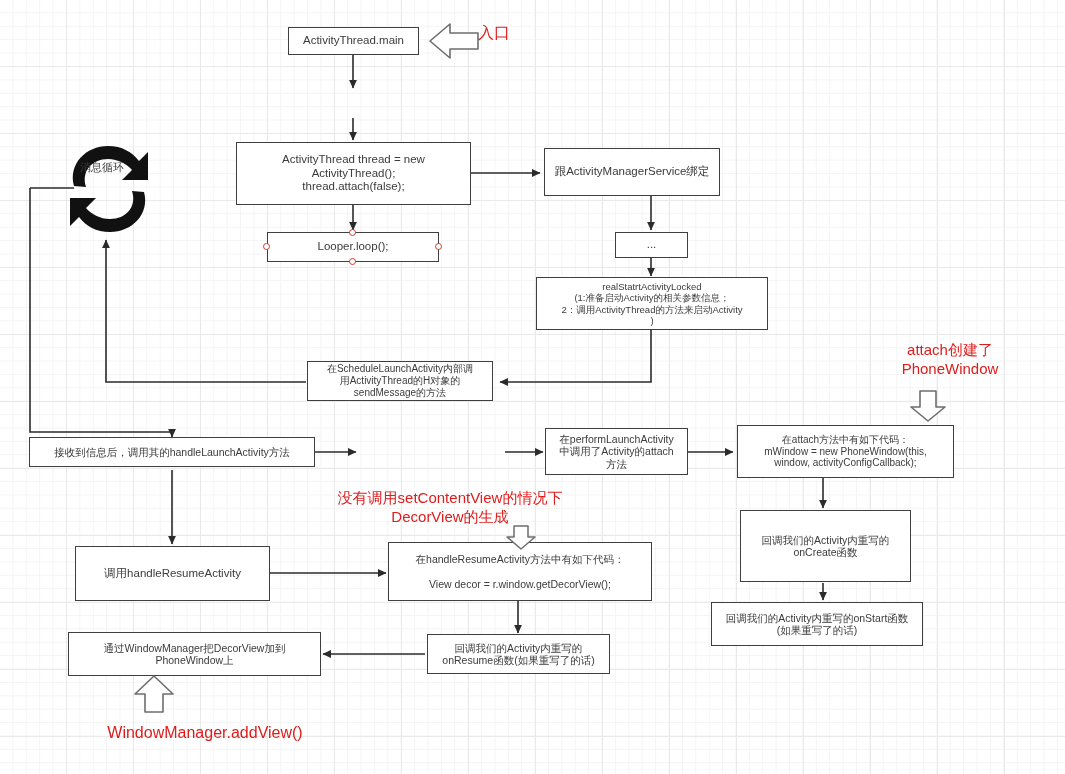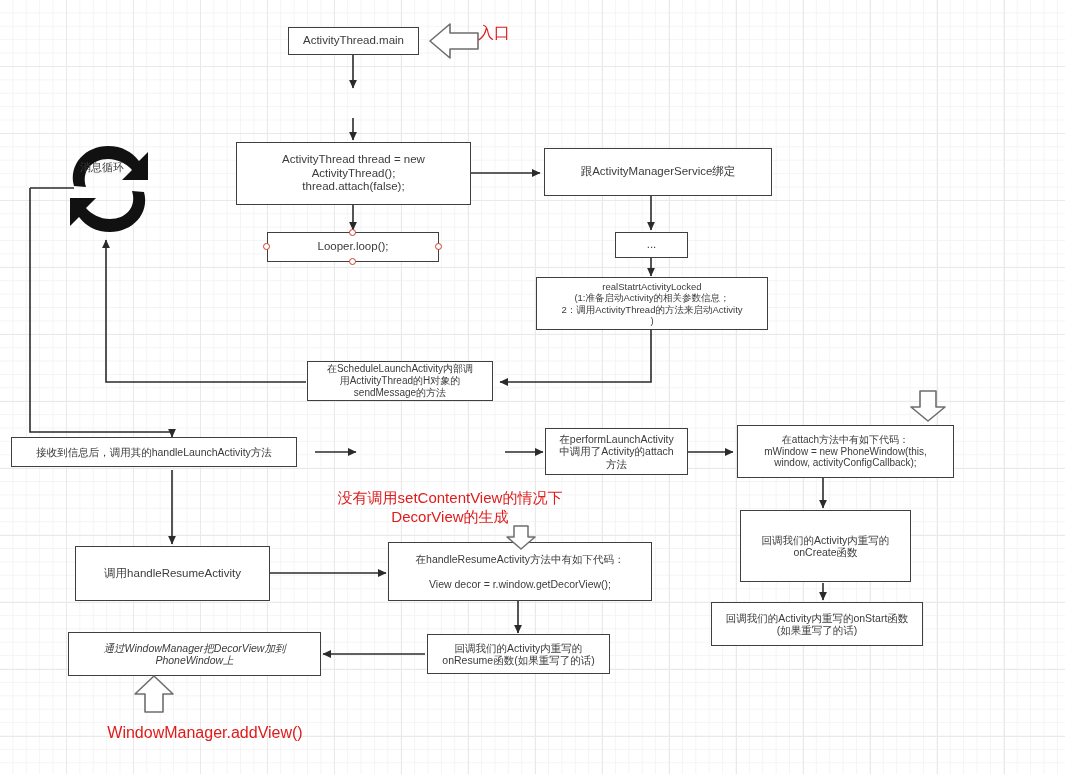--- a/index.html
+++ b/index.html
@@ -140,34 +140,34 @@
   <div class="node" style="left:236px;top:142px;width:235px;height:63px;">ActivityThread thread = new
 ActivityThread();
 thread.attach(false);</div>
 
   <div class="node" style="left:267px;top:232px;width:172px;height:30px;">Looper.loop();</div>
   <div class="port" style="left:263px;top:243px;"></div>
   <div class="port" style="left:435px;top:243px;"></div>
   <div class="port" style="left:349px;top:229px;"></div>
   <div class="port" style="left:349px;top:258px;"></div>
 
-  <div class="node" style="left:544px;top:148px;width:228px;height:48px;">跟ActivityManagerService绑定</div>
+  <div class="node" style="left:544px;top:148px;width:176px;height:48px;">跟ActivityManagerService绑定</div>
 
   <div class="node" style="left:615px;top:232px;width:73px;height:26px;">...</div>
 
   <div class="node" style="left:536px;top:277px;width:232px;height:53px;font-size:9.5px;">realStatrtActivityLocked
 (1:准备启动Activity的相关参数信息；
 2：调用ActivityThread的方法来启动Activity
 )</div>
 
   <div class="node" style="left:307px;top:361px;width:186px;height:40px;font-size:10px;">在ScheduleLaunchActivity内部调
 用ActivityThread的H对象的
 sendMessage的方法</div>
 
-  <div class="node" style="left:11px;top:437px;width:286px;height:30px;font-size:10.5px;">接收到信息后，调用其的handleLaunchActivity方法</div>
+  <div class="node" style="left:29px;top:437px;width:286px;height:30px;font-size:10.5px;">接收到信息后，调用其的handleLaunchActivity方法</div>
 
 
   <div class="node" style="left:545px;top:428px;width:143px;height:47px;font-size:10.5px;">在performLaunchActivity
 中调用了Activity的attach
 方法</div>
 
   <div class="node" style="left:737px;top:425px;width:217px;height:53px;font-size:10px;">在attach方法中有如下代码：
 mWindow = new PhoneWindow(this,
 window, activityConfigCallback);</div>
 
@@ -179,28 +179,30 @@
 
   <div class="node" style="left:75px;top:546px;width:195px;height:55px;">调用handleResumeActivity</div>
 
   <div class="node" style="left:388px;top:542px;width:264px;height:59px;font-size:10.5px;">在handleResumeActivity方法中有如下代码：
 
 View decor = r.window.getDecorView();</div>
 
   <div class="node" style="left:427px;top:634px;width:183px;height:40px;font-size:10.5px;">回调我们的Activity内重写的
 onResume函数(如果重写了的话)</div>
 
-  <div class="node" style="left:68px;top:632px;width:253px;height:44px;font-size:10.5px;font-style:italic;">通过WindowManager把DecorView加到
+  <div class="node" style="left:68px;top:632px;width:253px;height:44px;font-size:10.5px;">通过WindowManager把DecorView加到
 PhoneWindow上</div>
 
   <svg class="bigarrow" style="left:428px;top:20px;" width="52" height="42" viewBox="0 0 52 42">
     <path d="M2,21 L22,4 L22,13 L50,13 L50,29 L22,29 L22,38 Z" fill="#ffffff" stroke="#6e6e6e" stroke-width="1.6" stroke-linejoin="round"></path>
   </svg>
   <div class="entry-label" style="left:478px;top:23px;">入口</div>
 
+  <div class="anno" style="left:850px;top:341px;width:200px;">attach创建了
+PhoneWindow</div>
   <svg class="bigarrow" style="left:907px;top:389px;" width="42" height="34" viewBox="0 0 42 34">
     <path d="M13,2 L29,2 L29,18 L38,18 L21,32 L4,18 L13,18 Z" fill="#ffffff" stroke="#6e6e6e" stroke-width="1.6" stroke-linejoin="round"></path>
   </svg>
 
   <div class="anno" style="left:300px;top:489px;width:300px;text-align:center;">没有调用setContentView的情况下
 DecorView的生成</div>
   <svg class="bigarrow" style="left:504px;top:525px;" width="34" height="26" viewBox="0 0 34 26">
     <path d="M10,1 L24,1 L24,12 L31,12 L17,24 L3,12 L10,12 Z" fill="#ffffff" stroke="#6e6e6e" stroke-width="1.5" stroke-linejoin="round"></path>
   </svg>
 

